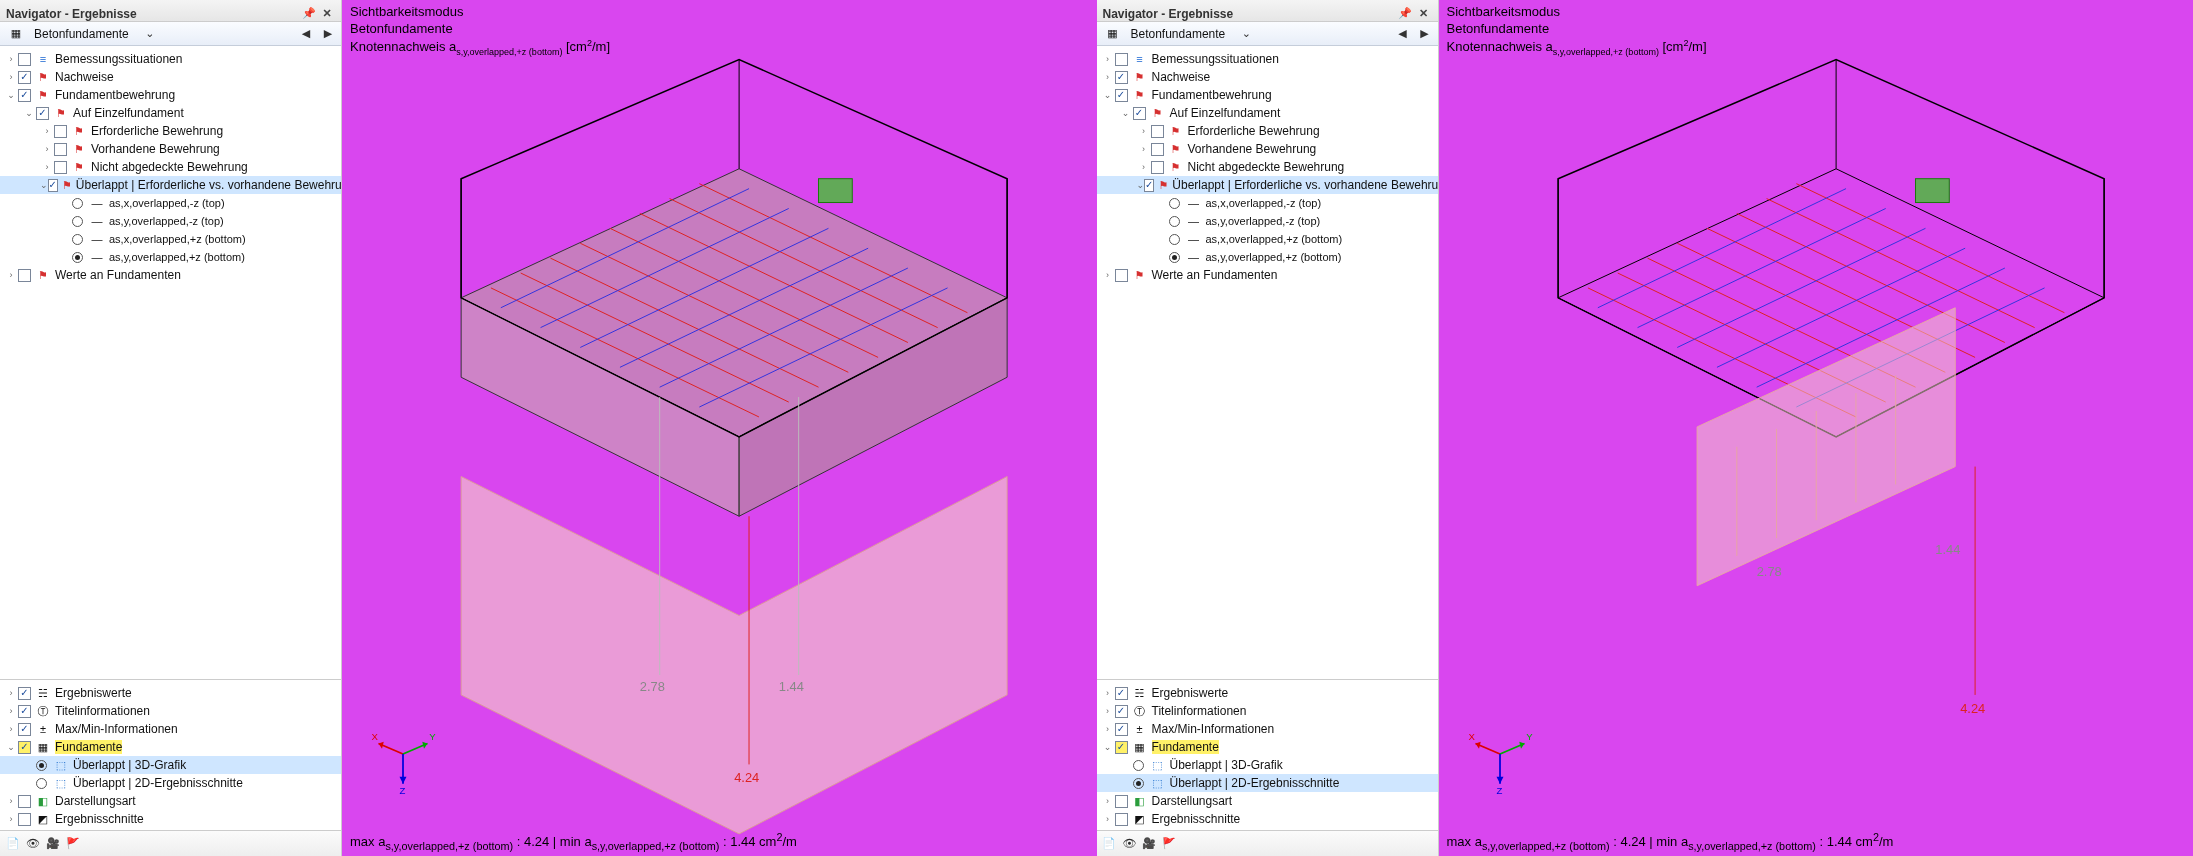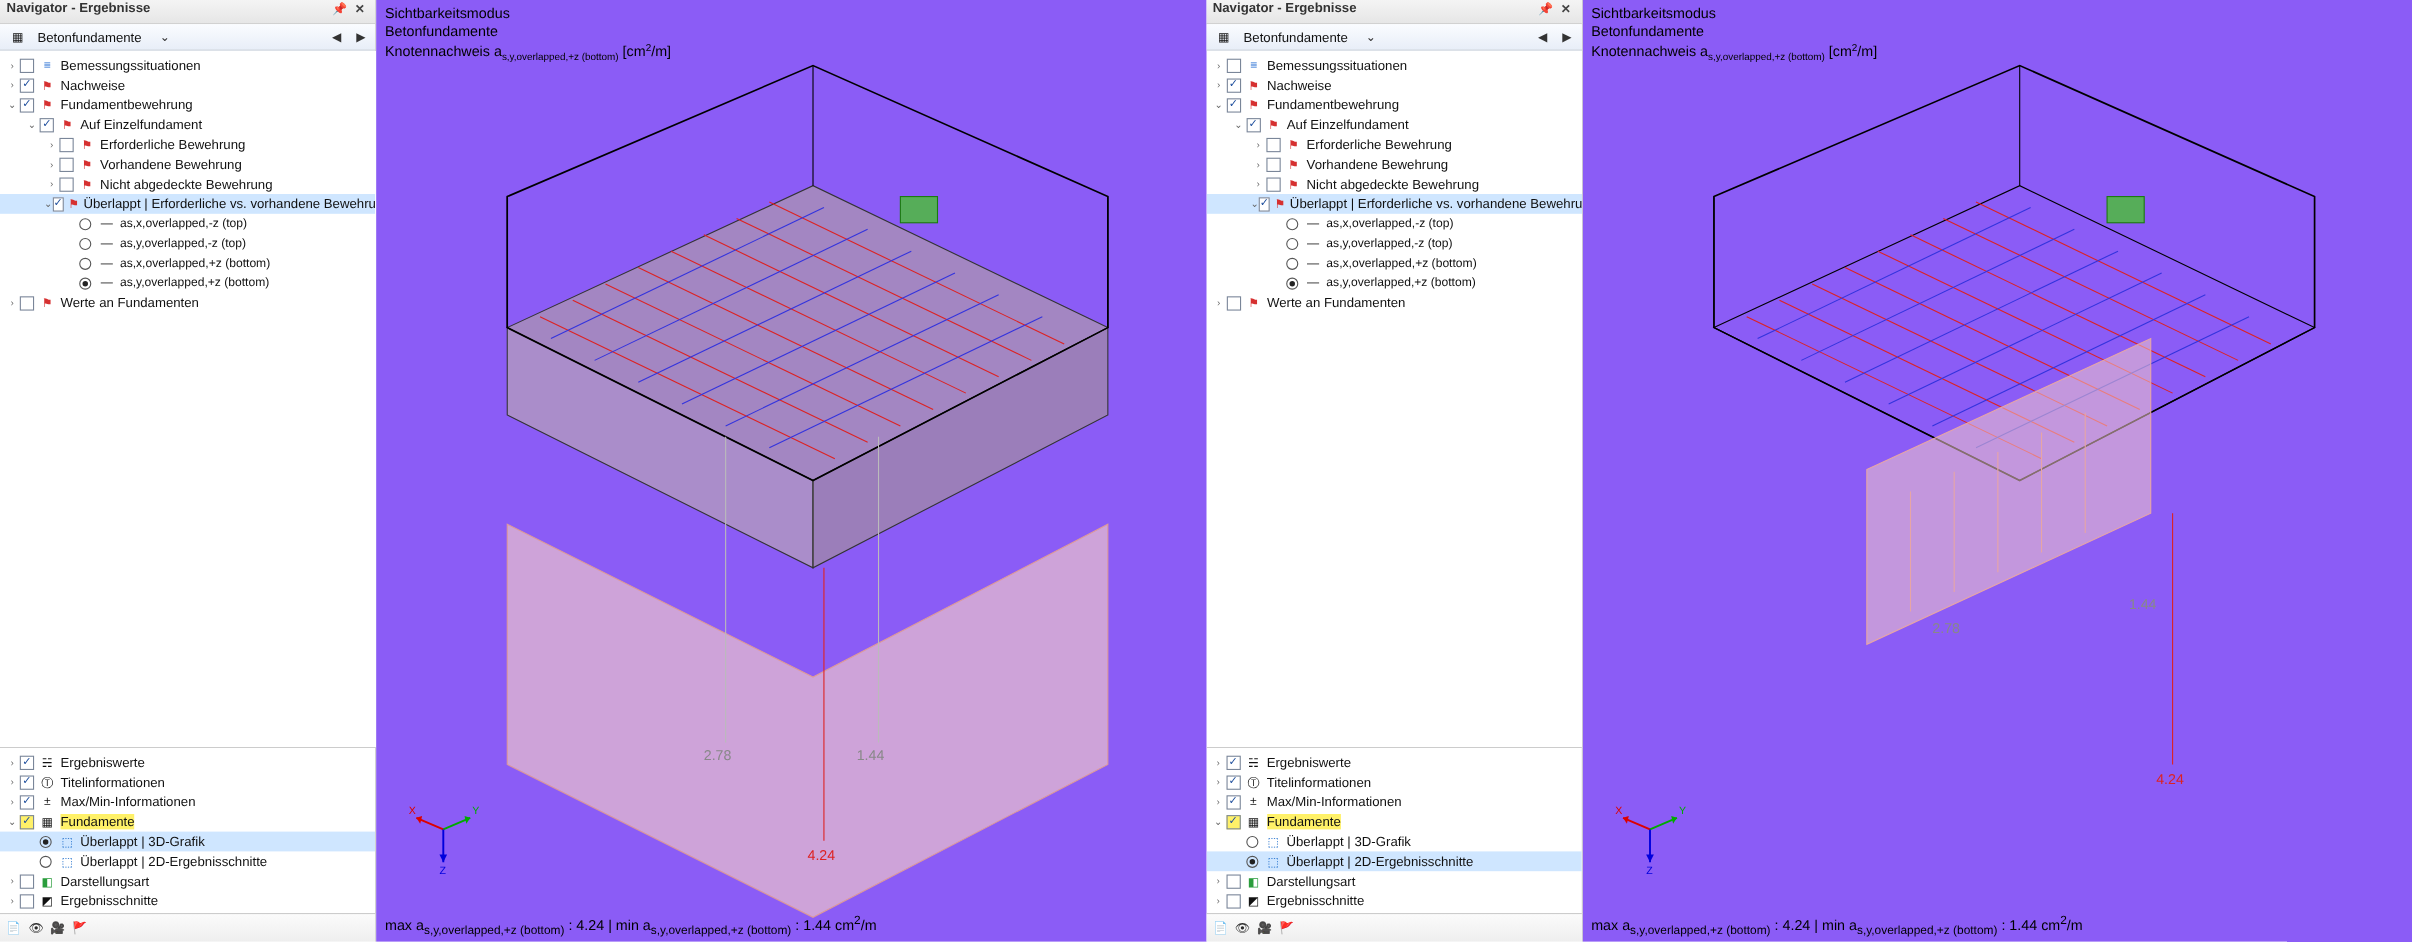--- a/index.html
+++ b/index.html
@@ -24,21 +24,21 @@
     display: flex;
     flex-direction: column;
     background: #fff;
     border-right: 1px solid #ccc;
   }
   .nav-header {
     background: linear-gradient(#f4f4f4,#e6e6e6);
     border-bottom: 1px solid #ccc;
     height: 22px;
     display: flex;
-    align-items: flex-start;
+    align-items: flex-end;
     padding: 0 6px;
     font-weight: 600;
     color: #333;
   }
   .nav-header .spacer { flex: 1; }
   .hdr-btn {
     width: 16px; height: 16px;
     display: flex; align-items:center; justify-content:center;
     color: #444;
     font-size: 11px;
@@ -132,21 +132,21 @@
     padding: 0 4px;
   }
   .icon-doc { color:#c8a200; }
   .icon-eye { color:#2a2a2a; }
   .icon-cam { color:#444; }
   .icon-flag { color:#d62f2f; }
 
   .viewport {
     flex: 1;
     position: relative;
-    background:#8b5cf6;
+    background:#d946ef;
     overflow:hidden;
   }
   .vp-title {
     position:absolute;
     left: 8px; top: 4px;
     line-height: 1.3;
     font-size: 13px;
     color:#000;
   }
   .vp-title sup{font-size:9px;}

